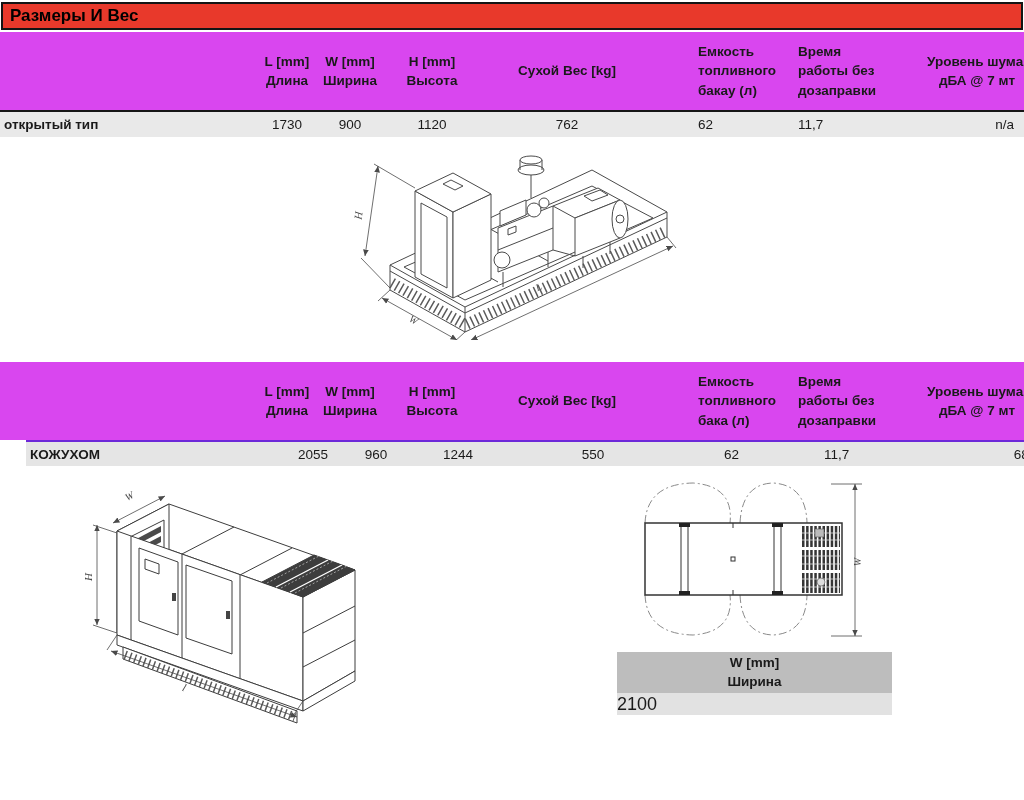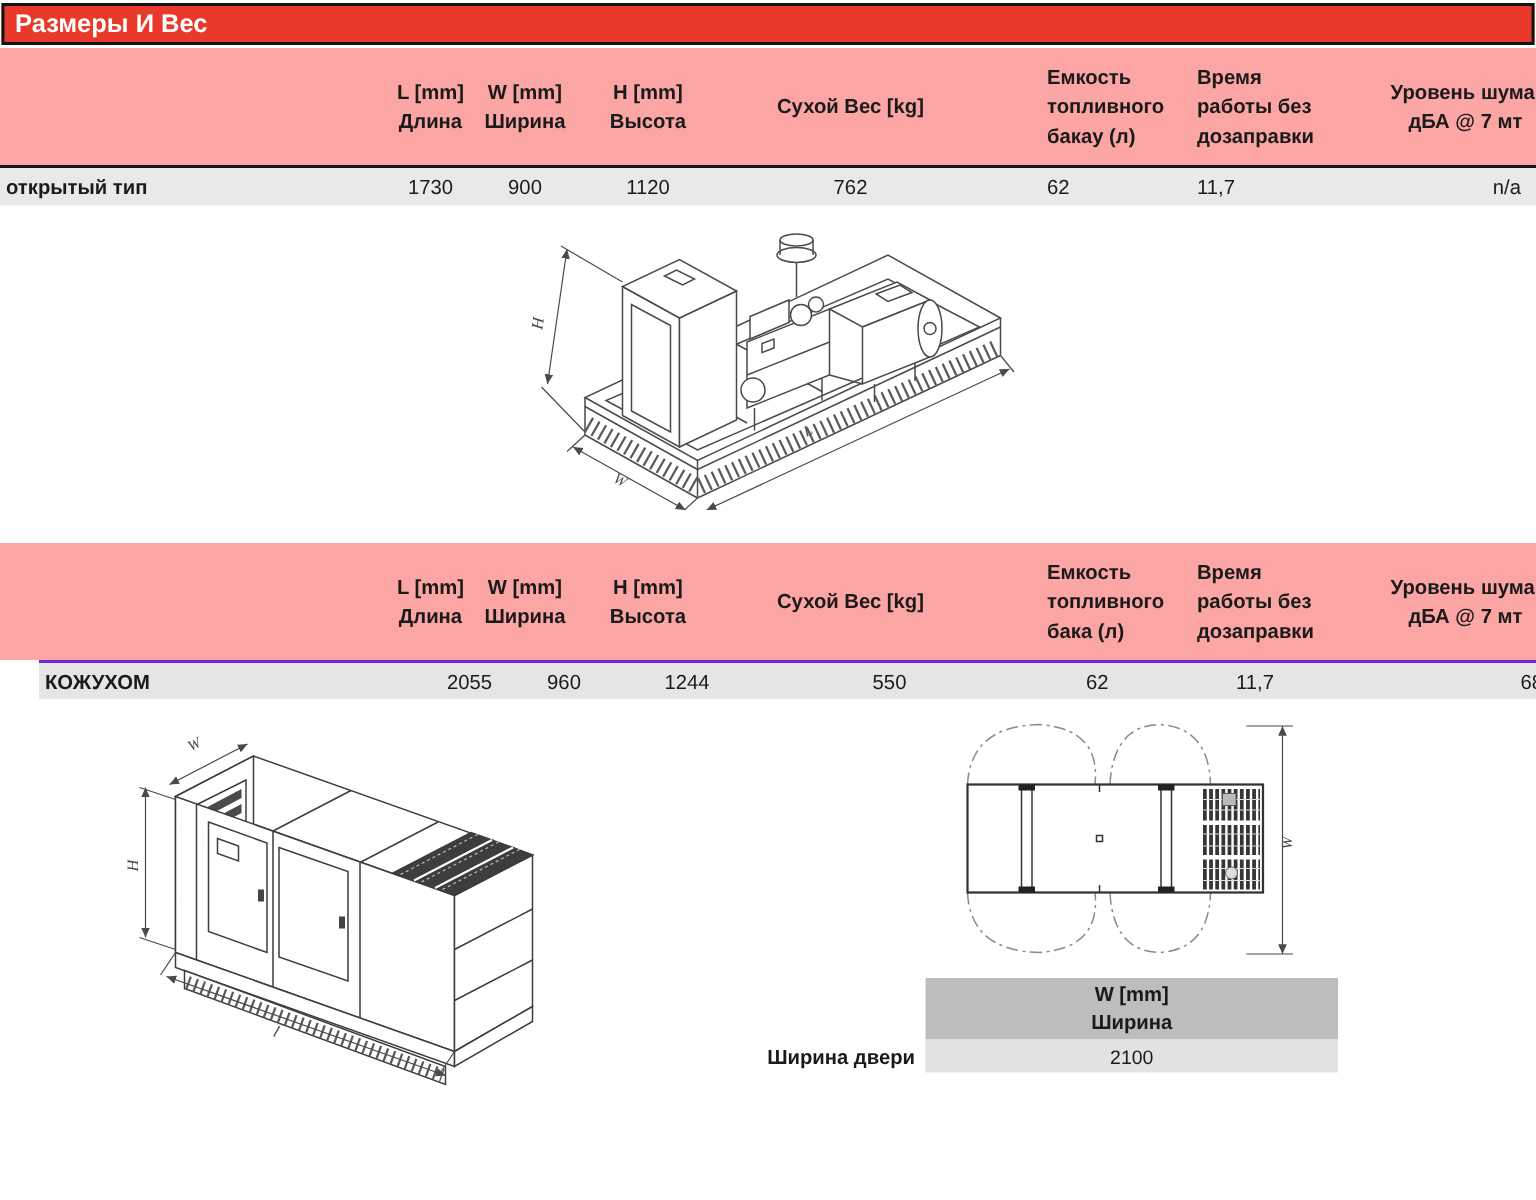--- a/index.html
+++ b/index.html
@@ -1,25 +1,25 @@
 <!DOCTYPE html>
 <html><head>
 <meta charset="utf-8">
 <style>
   html,body{margin:0;padding:0;background:#fff;}
   .page{position:relative;width:1024px;height:800px;background:#ffffff;
         font-family:"Liberation Sans",sans-serif;color:#1a1a1a;overflow:hidden;}
 
   
   .titlebar{position:absolute;left:1px;right:1px;top:2px;height:24px;
-    background:#e8392b;border:2px solid #141414;color:#ffffff;
+    background:#e8392b;border:2px solid #141414;color:#000000;
     font-weight:bold;font-size:17px;line-height:24px;padding-left:7px;box-sizing:content-box;}
 
   
-  .thead{position:absolute;left:0;width:1024px;height:78px;background:#fca5a5;}
+  .thead{position:absolute;left:0;width:1024px;height:78px;background:#d946ef;}
   .thead1{top:32px;} .thead2{top:362px;}
   .hcell{position:absolute;top:0;height:100%;display:flex;align-items:center;
     font-weight:bold;font-size:13.5px;line-height:1.42;white-space:pre-line;}
   .hc{justify-content:center;text-align:center;}
   .hl{justify-content:flex-start;text-align:left;}
 
   
   .trow{position:absolute;left:0;width:1024px;height:25px;font-size:13.5px;}
   .trow1{top:110px;background:#e9e9e9;border-top:2px solid #161616;}
   .trow2{top:440px;background:#e5e5e5;border-top:2px solid #6d28d9;height:24px;margin-left:26px;}
@@ -36,21 +36,21 @@
   .d-open{left:348px;top:140px;}
   .d-encl{left:85px;top:475px;}
   .d-top{left:635px;top:478px;}
   svg text{font-family:"Liberation Serif",serif;font-style:italic;fill:#4a4a4a;}
 
   
   .door-head{position:absolute;left:617px;top:652px;width:275px;height:41px;background:#bdbdbd;
     display:flex;flex-direction:column;align-items:center;justify-content:center;
     font-weight:bold;font-size:13.5px;line-height:1.35;}
   .door-row{position:absolute;left:617px;top:693px;width:275px;height:22px;background:#e2e2e2;
-    display:flex;align-items:center;justify-content:center;font-size:13px;}
+    display:flex;align-items:center;font-size:18px;}
   .door-label{position:absolute;left:430px;top:693px;width:180px;height:22px;
     display:flex;align-items:center;justify-content:flex-end;font-weight:bold;font-size:13.5px;}
 </style>
 </head>
 <body>
 
 <div class="page">
 
   <div class="titlebar">
     <span>Размеры И Вес</span>
@@ -302,18 +302,17 @@
       <line x1="196" y1="158" x2="227" y2="158"></line>
       <line x1="220" y1="6" x2="220" y2="158" marker-start="url(#aT)" marker-end="url(#aT)"></line>
     </g>
     <text font-size="10" text-anchor="middle" transform="translate(226,84) rotate(-90)">W</text>
   </svg>
 
   <div class="door-head">
     <span>W [mm]</span>
     <span>Ширина</span>
   </div>
-  <div class="door-label">Ширина двери</div>
   <div class="door-row">
     <span>2100</span>
   </div>
 
 </div>
 
 </body></html>

